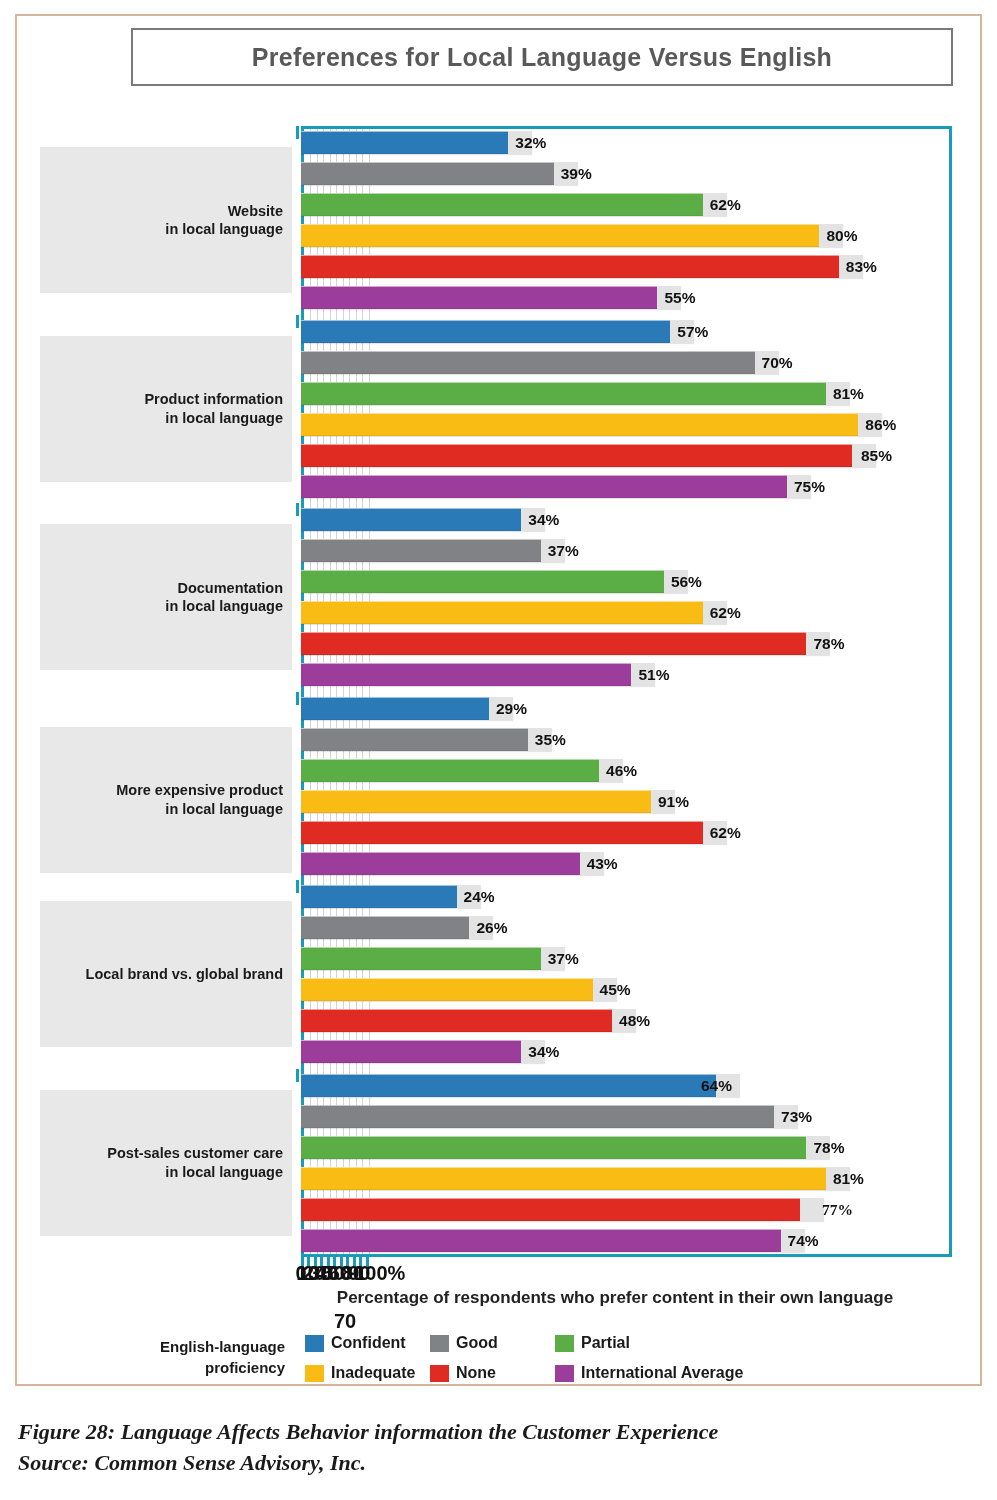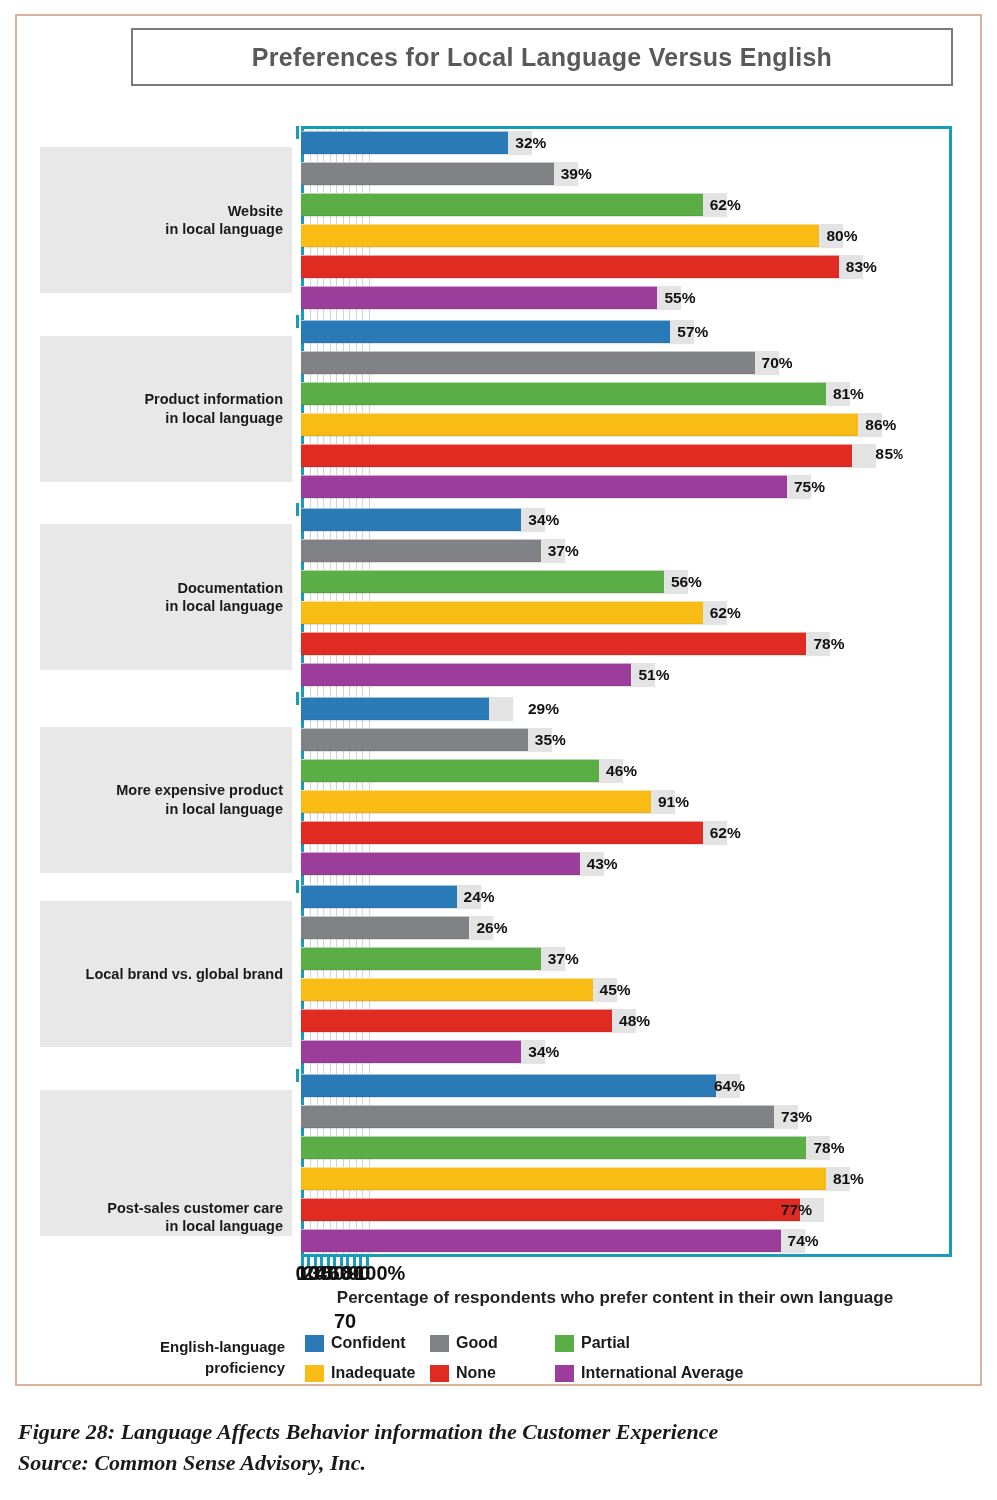--- a/index.html
+++ b/index.html
@@ -274,21 +274,21 @@
       <div class="cat-label-text">Documentation
 in local language</div>
     </div>
     <div class="cat-label-box" style="top: 586.75px; height: 146px; margin-top: 14px;">
       <div class="cat-label-text">More expensive product
 in local language</div>
     </div>
     <div class="cat-label-box" style="top: 775.25px; height: 146px;">
       <div class="cat-label-text">Local brand vs. global brand</div>
     </div>
-    <div class="cat-label-box" style="top: 963.75px; height: 146px; align-items: flex-end;">
+    <div class="cat-label-box" style="top: 963.75px; height: 146px;">
       <div class="cat-label-text">Post-sales customer care
 in local language</div>
     </div>
   </div>
 
 <div id="bars-layer">
     <div class="axis-tick-mark" style="top: 0px; height: 13px;"></div>
     <div class="bar-track" style="top: 5.25px; width: 231.36px;">
       <div class="bar-fill" style="width: 207.36px; background: rgb(43, 122, 184);"></div>
     </div>
@@ -326,21 +326,21 @@
       <div class="bar-fill" style="width: 524.88px; background: rgb(90, 174, 69);"></div>
     </div>
     <div class="bar-value" style="top: 255.75px; left: 531.88px;">81%</div>
     <div class="bar-track" style="top: 286.75px; width: 581.28px;">
       <div class="bar-fill" style="width: 557.28px; background: rgb(249, 188, 21);"></div>
     </div>
     <div class="bar-value" style="top: 286.75px; left: 564.28px;">86%</div>
     <div class="bar-track" style="top: 317.75px; width: 574.8px;">
       <div class="bar-fill" style="width: 550.8px; background: rgb(224, 43, 35);"></div>
     </div>
-    <div class="bar-value" style="top: 317.75px; left: 574px; font-family: Liberation Mono, monospace;">85%</div>
+    <div class="bar-value" style="top: 317.75px; left: 560px;">85%</div>
     <div class="bar-track" style="top: 348.75px; width: 510px;">
       <div class="bar-fill" style="width: 486px; background: rgb(156, 61, 155);"></div>
     </div>
     <div class="bar-value" style="top: 348.75px; left: 493px;">75%</div>
     <div class="axis-tick-mark" style="top: 377px; height: 13px;"></div>
     <div class="bar-track" style="top: 382.25px; width: 244.32px;">
       <div class="bar-fill" style="width: 220.32px; background: rgb(43, 122, 184);"></div>
     </div>
     <div class="bar-value" style="top: 382.25px; left: 227.32px;">34%</div>
     <div class="bar-track" style="top: 413.25px; width: 263.76px;">
@@ -360,21 +360,21 @@
     </div>
     <div class="bar-value" style="top: 506.25px; left: 512.44px;">78%</div>
     <div class="bar-track" style="top: 537.25px; width: 354.48px;">
       <div class="bar-fill" style="width: 330.48px; background: rgb(156, 61, 155);"></div>
     </div>
     <div class="bar-value" style="top: 537.25px; left: 337.48px;">51%</div>
     <div class="axis-tick-mark" style="top: 565.5px; height: 13px;"></div>
     <div class="bar-track" style="top: 570.75px; width: 211.92px;">
       <div class="bar-fill" style="width: 187.92px; background: rgb(43, 122, 184);"></div>
     </div>
-    <div class="bar-value" style="top: 570.75px; left: 194.92px; margin-left: 32px;">29%</div>
+    <div class="bar-value" style="top: 570.75px; left: 194.92px;">29%</div>
     <div class="bar-track" style="top: 601.75px; width: 250.8px;">
       <div class="bar-fill" style="width: 226.8px; background: rgb(128, 130, 133);"></div>
     </div>
     <div class="bar-value" style="top: 601.75px; left: 233.8px;">35%</div>
     <div class="bar-track" style="top: 632.75px; width: 322.08px;">
       <div class="bar-fill" style="width: 298.08px; background: rgb(90, 174, 69);"></div>
     </div>
     <div class="bar-value" style="top: 632.75px; left: 305.08px;">46%</div>
     <div class="bar-track" style="top: 663.75px; width: 373.92px;">
       <div class="bar-fill" style="width: 349.92px; background: rgb(249, 188, 21);"></div>
@@ -410,37 +410,37 @@
     </div>
     <div class="bar-value" style="top: 883.25px; left: 318.04px;">48%</div>
     <div class="bar-track" style="top: 914.25px; width: 244.32px;">
       <div class="bar-fill" style="width: 220.32px; background: rgb(156, 61, 155);"></div>
     </div>
     <div class="bar-value" style="top: 914.25px; left: 227.32px;">34%</div>
     <div class="axis-tick-mark" style="top: 942.5px; height: 13px;"></div>
     <div class="bar-track" style="top: 947.75px; width: 438.72px;">
       <div class="bar-fill" style="width: 414.72px; background: rgb(43, 122, 184);"></div>
     </div>
-    <div class="bar-value" style="top: 947.75px; left: 413px;">64%</div>
+    <div class="bar-value" style="top: 947.75px; left: 400px;">64%</div>
     <div class="bar-track" style="top: 978.75px; width: 497.04px;">
       <div class="bar-fill" style="width: 473.04px; background: rgb(128, 130, 133);"></div>
     </div>
     <div class="bar-value" style="top: 978.75px; left: 480.04px;">73%</div>
     <div class="bar-track" style="top: 1009.75px; width: 529.44px;">
       <div class="bar-fill" style="width: 505.44px; background: rgb(90, 174, 69);"></div>
     </div>
     <div class="bar-value" style="top: 1009.75px; left: 512.44px;">78%</div>
     <div class="bar-track" style="top: 1040.75px; width: 548.88px;">
       <div class="bar-fill" style="width: 524.88px; background: rgb(249, 188, 21);"></div>
     </div>
     <div class="bar-value" style="top: 1040.75px; left: 531.88px;">81%</div>
     <div class="bar-track" style="top: 1071.75px; width: 522.96px;">
       <div class="bar-fill" style="width: 498.96px; background: rgb(224, 43, 35);"></div>
     </div>
-    <div class="bar-value" style="top: 1071.75px; left: 480px;">77%</div>
+    <div class="bar-value" style="top: 1071.75px; left: 521px; font-family: Liberation Serif, serif;">77%</div>
     <div class="bar-track" style="top: 1102.75px; width: 503.52px;">
       <div class="bar-fill" style="width: 479.52px; background: rgb(156, 61, 155);"></div>
     </div>
     <div class="bar-value" style="top: 1102.75px; left: 486.52px;">74%</div>
   </div>
 
 <div id="x-axis-ticks">
     <div class="xtick" style="left: 0px;"></div>
     <div class="xtick" style="left: 6.48px;"></div>
     <div class="xtick" style="left: 12.96px;"></div>

